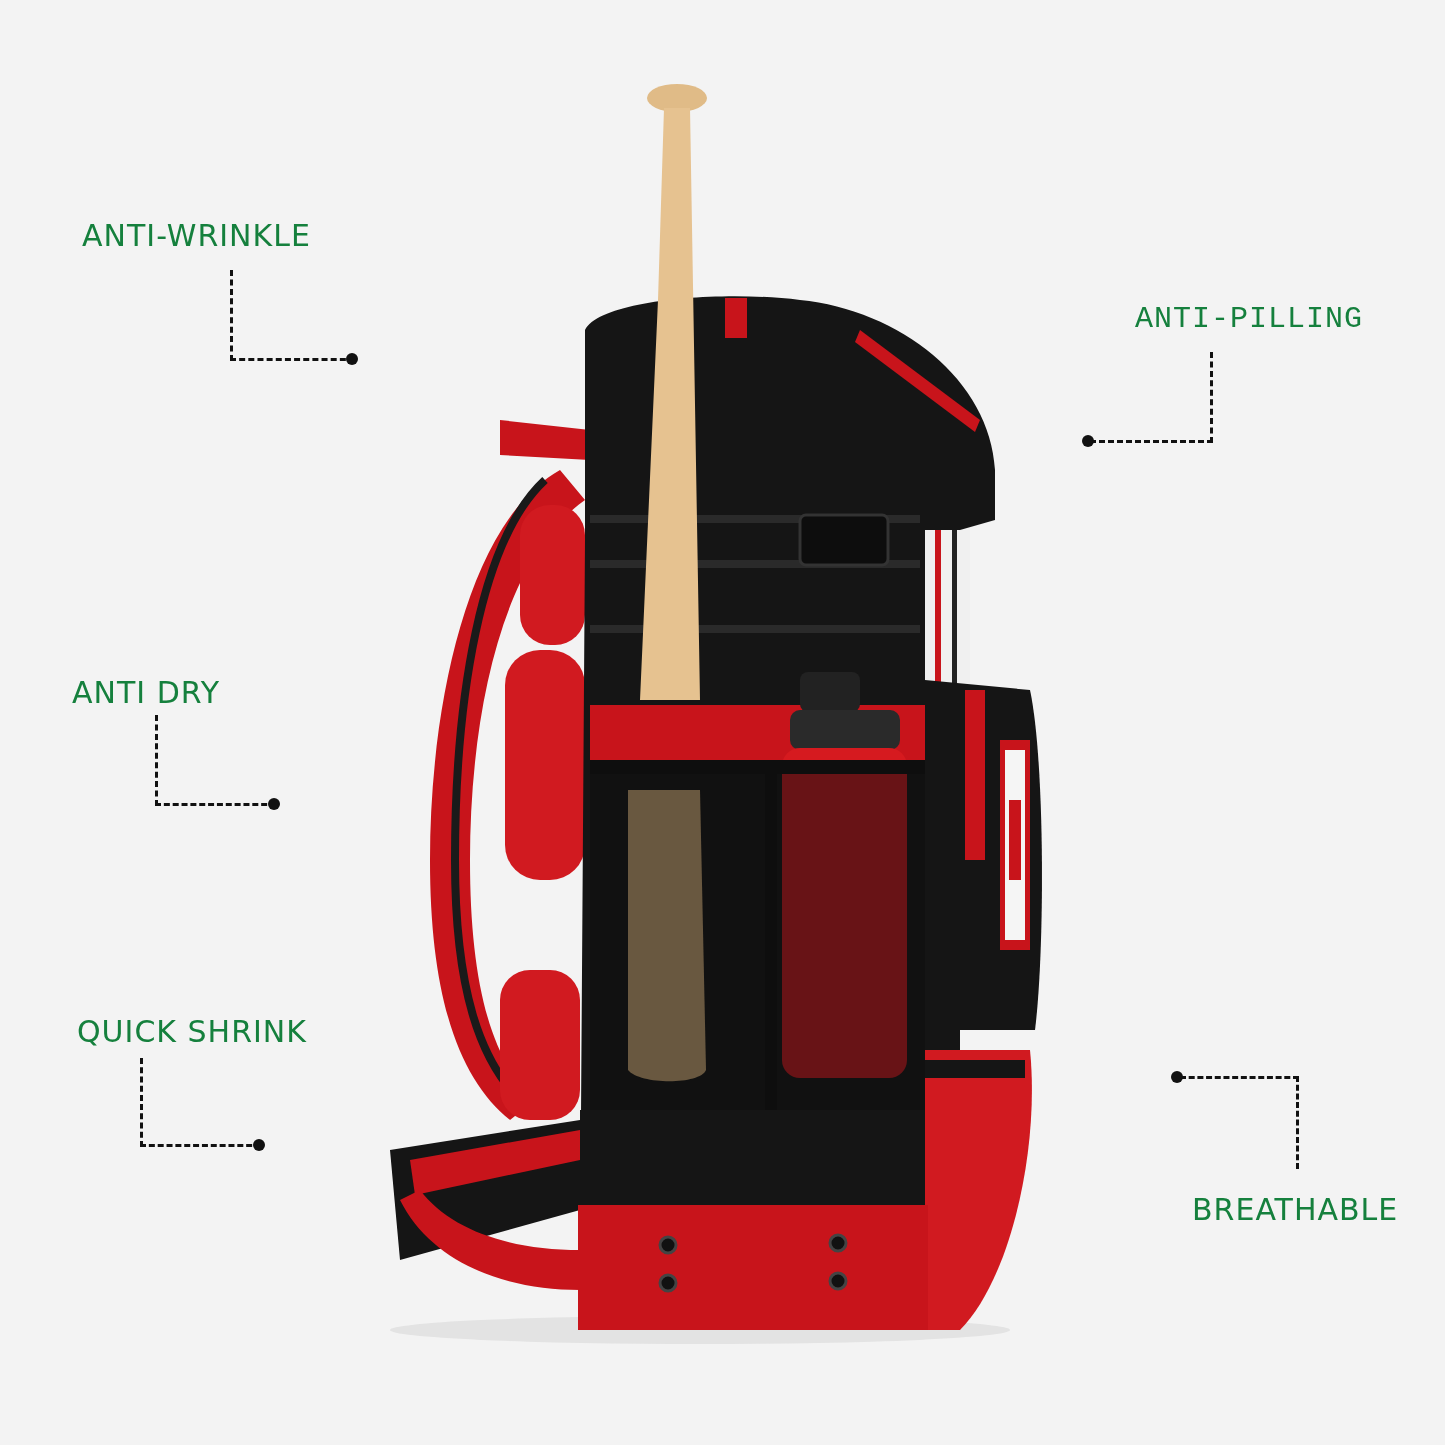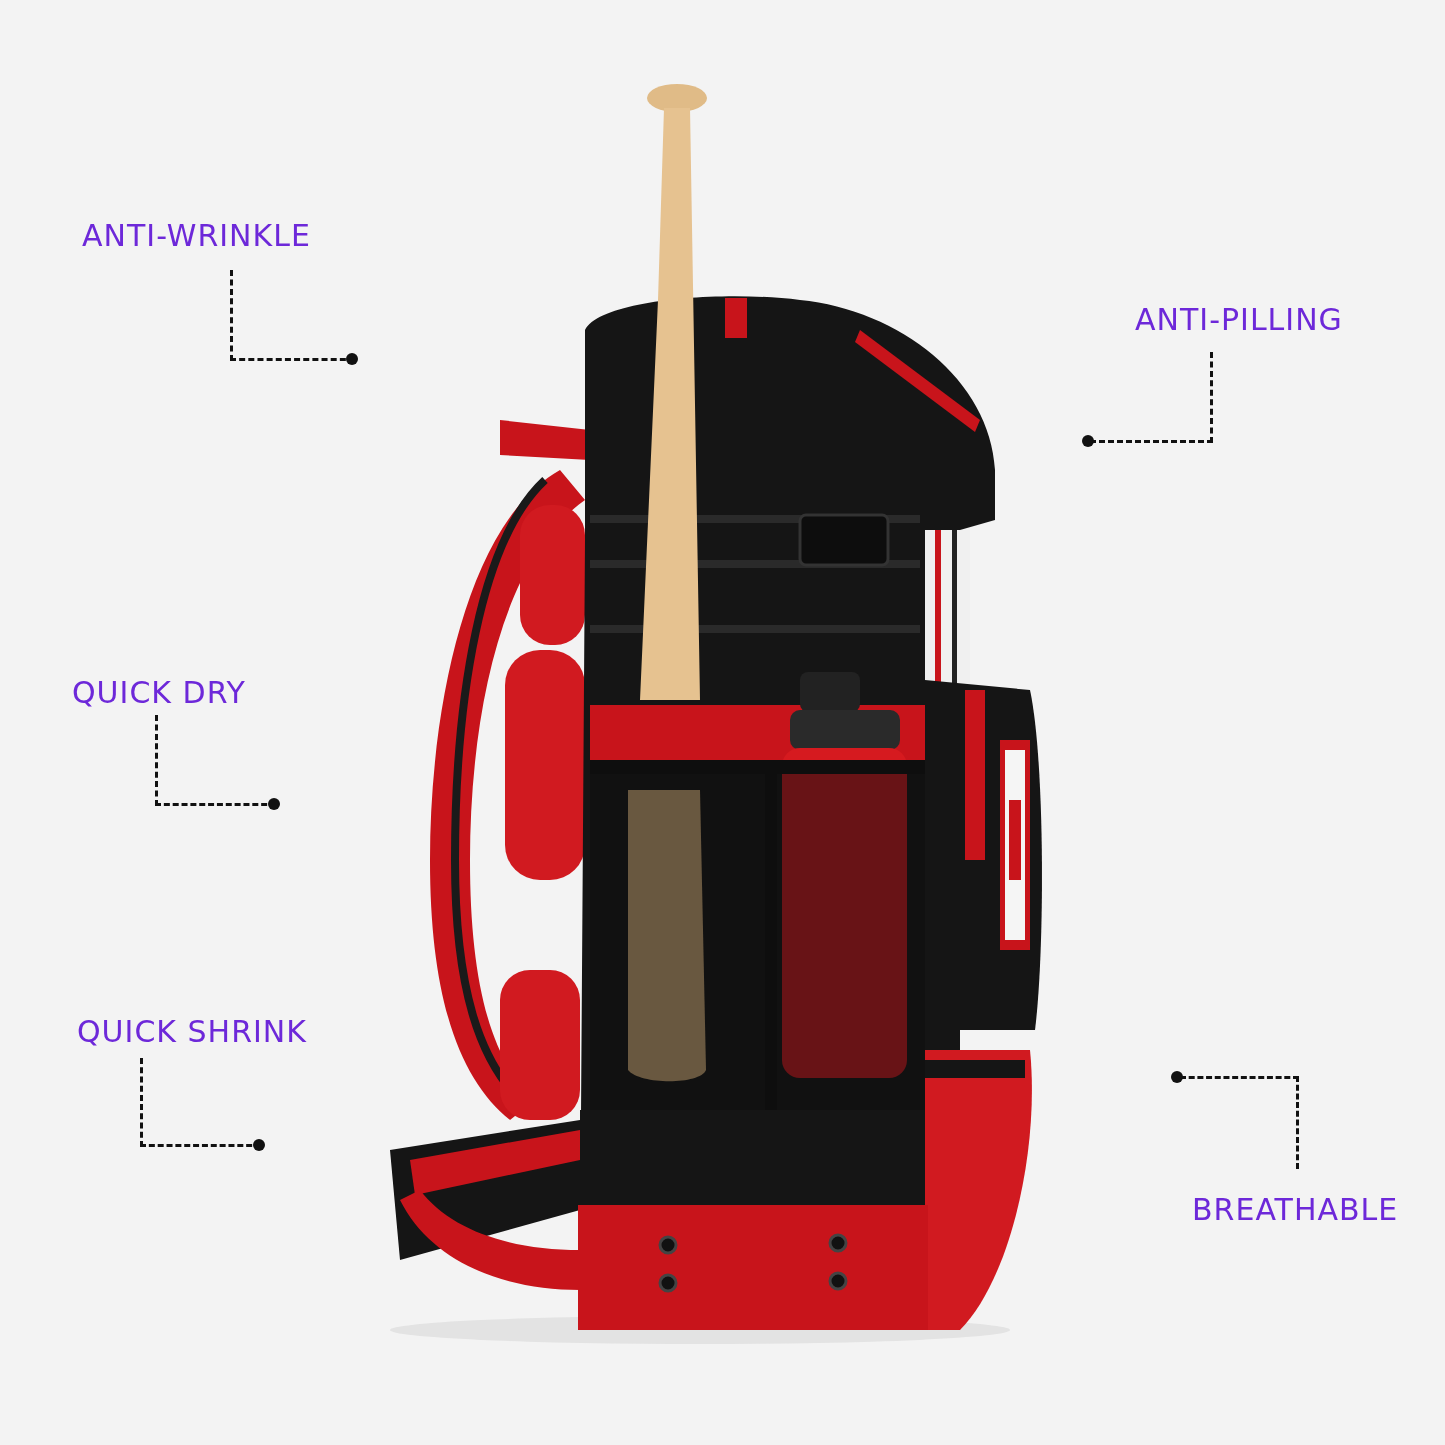--- a/index.html
+++ b/index.html
@@ -1,17 +1,17 @@
 <!DOCTYPE html>
 <html><head>
 <meta charset="utf-8">
 <style>
   html,body{margin:0;padding:0;}
   body{width:1445px;height:1445px;background:#f3f3f3;position:relative;overflow:hidden;font-family:"DejaVu Sans","Liberation Sans",sans-serif;}
-  .label{position:absolute;font-size:30px;color:#6d28d9;letter-spacing:1px;font-weight:500;white-space:nowrap;}
+  .label{position:absolute;font-size:30px;color:#15803d;letter-spacing:1px;font-weight:500;white-space:nowrap;}
   .dash{position:absolute;border-color:#111;border-style:dashed;border-width:0;}
   .dot{position:absolute;width:12px;height:12px;border-radius:50%;background:#111;}
   svg{position:absolute;left:0;top:0;}
 </style>
 </head>
 <body>
 
 <svg width="1445" height="1445" viewBox="0 0 1445 1445">
 
   <ellipse cx="700" cy="1330" rx="310" ry="14" fill="#e3e3e3"></ellipse>
@@ -74,25 +74,25 @@
   <circle cx="668" cy="1245" r="8" fill="#111" stroke="#444" stroke-width="3"></circle>
   <circle cx="668" cy="1283" r="8" fill="#111" stroke="#444" stroke-width="3"></circle>
   <circle cx="838" cy="1243" r="8" fill="#111" stroke="#444" stroke-width="3"></circle>
   <circle cx="838" cy="1281" r="8" fill="#111" stroke="#444" stroke-width="3"></circle>
 </svg>
 
 <div class="label" style="left:82px;top:218px;">ANTI-WRINKLE</div>
 <div class="dash" style="left:230px;top:270px;width:122px;height:88px;border-left-width:3px;border-bottom-width:3px;"></div>
 <div class="dot" style="left:346px;top:353px;"></div>
 
-<div class="label" style="left:1135px;top:302px;">ANTI-PILLING</div>
+<div class="label" style="left:1135px;top:302px;font-family:Liberation Mono, monospace;">ANTI-PILLING</div>
 <div class="dash" style="left:1090px;top:352px;width:120px;height:88px;border-right-width:3px;border-bottom-width:3px;"></div>
 <div class="dot" style="left:1082px;top:435px;"></div>
 
-<div class="label" style="left:72px;top:675px;">QUICK DRY</div>
+<div class="label" style="left:72px;top:675px;">ANTI DRY</div>
 <div class="dash" style="left:155px;top:715px;width:118px;height:88px;border-left-width:3px;border-bottom-width:3px;"></div>
 <div class="dot" style="left:268px;top:798px;"></div>
 
 <div class="label" style="left:77px;top:1014px;">QUICK SHRINK</div>
 <div class="dash" style="left:140px;top:1058px;width:118px;height:86px;border-left-width:3px;border-bottom-width:3px;"></div>
 <div class="dot" style="left:253px;top:1139px;"></div>
 
 <div class="dash" style="left:1180px;top:1076px;width:116px;height:90px;border-right-width:3px;border-top-width:3px;"></div>
 <div class="dot" style="left:1171px;top:1071px;"></div>
 <div class="label" style="left:1172px;top:1192px;margin-left:20px;">BREATHABLE</div>

